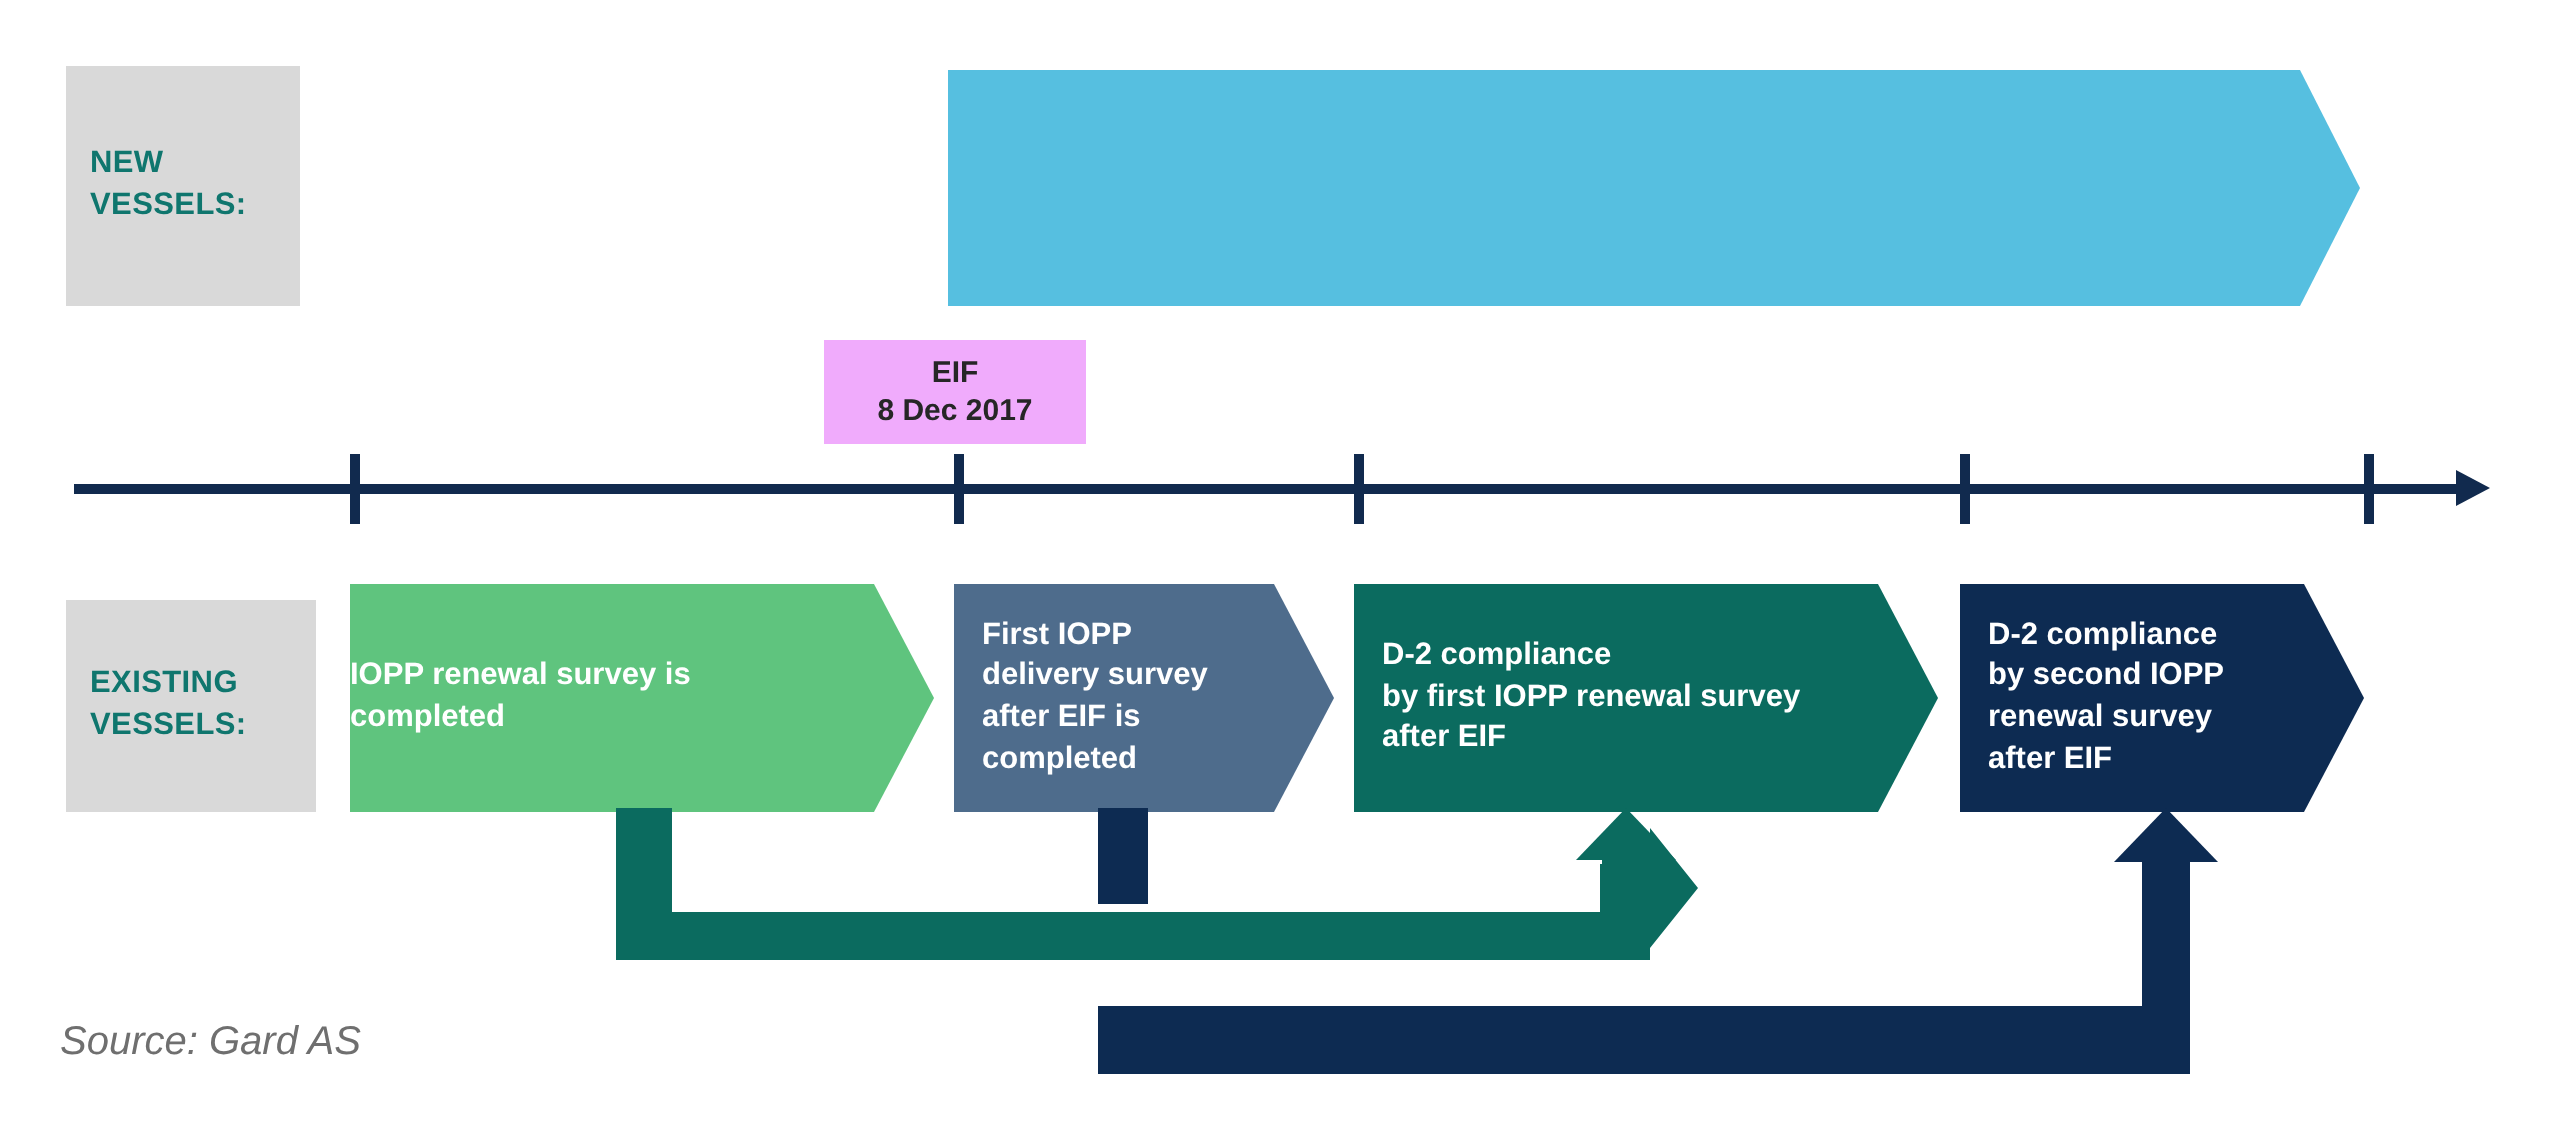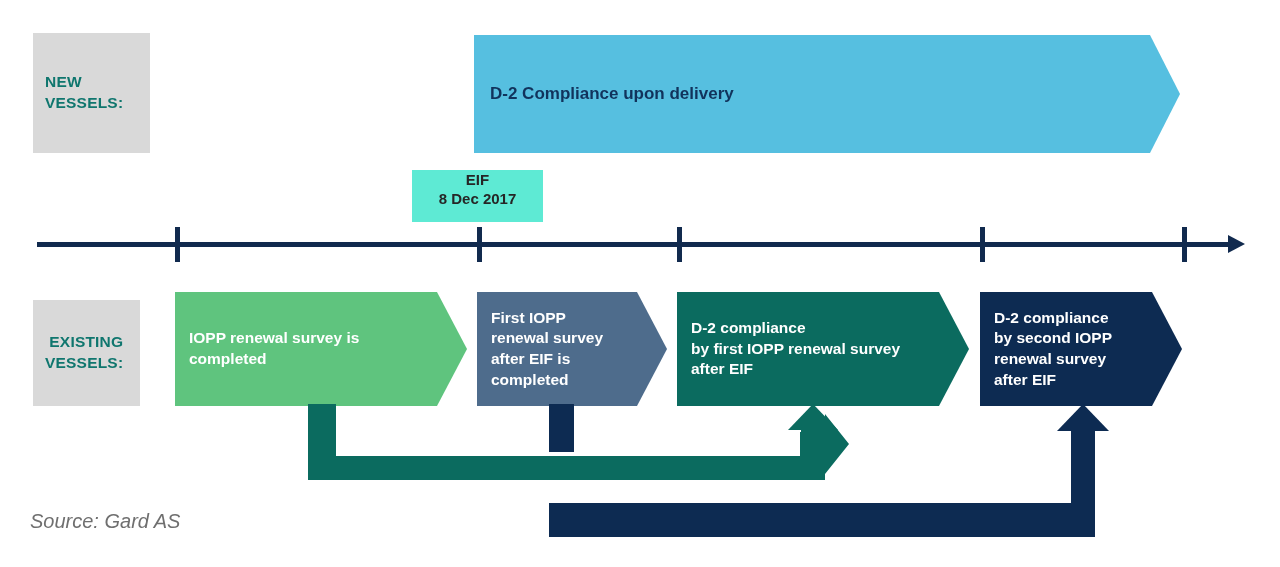--- a/index.html
+++ b/index.html
@@ -27,35 +27,36 @@
     font-weight: bold;
     font-size: 15.5px;
     line-height: 1.35;
     display: flex;
     align-items: center;
     padding-left: 12px;
     box-sizing: border-box;
     letter-spacing: 0.2px;
   }
   #cat-new   { left: 33px;  top: 33px;  width: 117px; height: 120px; }
-  #cat-exist { left: 33px;  top: 300px; width: 107px; height: 106px; text-align: right; }
+  #cat-exist { left: 33px;  top: 300px; width: 125px; height: 106px; }
 
   
   #eif-box {
     position: absolute;
     left: 412px; top: 170px;
     width: 131px; height: 52px;
-    background: #5eead4;
+    background: #f0abfc;
     color: #262626;
     font-weight: bold;
     font-size: 15px;
     line-height: 1.28;
     display: flex;
     flex-direction: column;
     align-items: center;
+    justify-content: center;
     text-align: center;
   }
 
   
   #axis-line {
     position: absolute;
     left: 37px; top: 242px;
     width: 1196px; height: 5px;
     background: #112a4e;
   }
@@ -93,21 +94,21 @@
     left: 474px; top: 35px;
     width: 706px; height: 118px;
     font-size: 17px;
     line-height: 1.3;
     padding-left: 16px;
   }
   #arrow-new .ctext { color: #11335c; }
 
   
   .row-arrow { top: 292px; height: 114px; font-size: 15.5px; line-height: 1.33; }
-  #arrow-iopp  { left: 175px; width: 292px; padding-left: 14px; }
+  #arrow-iopp  { left: 175px; width: 292px; }
   #arrow-first { left: 477px; width: 190px; padding-left: 14px; }
   #arrow-d2a   { left: 677px; width: 292px; padding-left: 14px; }
   #arrow-d2b   { left: 980px; width: 202px; padding-left: 14px; }
 
   
   .conn { position: absolute; }
   .conn svg { display: block; }
 
   
   #source-note {
@@ -127,21 +128,20 @@
   <div class="cat-box" id="cat-new" style="white-space: pre-line;">NEW
 VESSELS:</div>
 
   <div class="cat-box" id="cat-exist" style="white-space: pre-line;">EXISTING
 VESSELS:</div>
 
   <div class="chevron" id="arrow-new">
     <svg width="706" height="118" viewBox="0 0 706 118" style="position:absolute;left:0;top:0;">
       <polygon points="0,0 676,0 706,59 676,118 0,118" fill="#56bfe0"></polygon>
     </svg>
-    <span class="ctext" style="position: relative; white-space: pre-line;">D-2 Compliance upon delivery</span>
   </div>
 
   <div id="eif-box">
     <span>EIF</span>
     <span>8 Dec 2017</span>
   </div>
 
   <div id="axis-line"></div>
   <div id="axis-head"></div>
   <div class="tick" style="left:175px"></div>
@@ -156,21 +156,21 @@
     </svg>
     <span class="ctext" style="position: relative; white-space: pre-line;">IOPP renewal survey is
 completed</span>
   </div>
 
   <div class="chevron row-arrow" id="arrow-first">
     <svg width="190" height="114" viewBox="0 0 190 114" style="position:absolute;left:0;top:0;">
       <polygon points="0,0 160,0 190,57 160,114 0,114" fill="#4e6c8c"></polygon>
     </svg>
     <span class="ctext" style="position: relative; white-space: pre-line;">First IOPP
-renewal survey
+delivery survey
 after EIF is
 completed</span>
   </div>
 
   <div class="chevron row-arrow" id="arrow-d2a">
     <svg width="292" height="114" viewBox="0 0 292 114" style="position:absolute;left:0;top:0;">
       <polygon points="0,0 262,0 292,57 262,114 0,114" fill="#0b6b5f"></polygon>
     </svg>
     <span class="ctext" style="position: relative; white-space: pre-line;">D-2 compliance
 by first IOPP renewal survey

